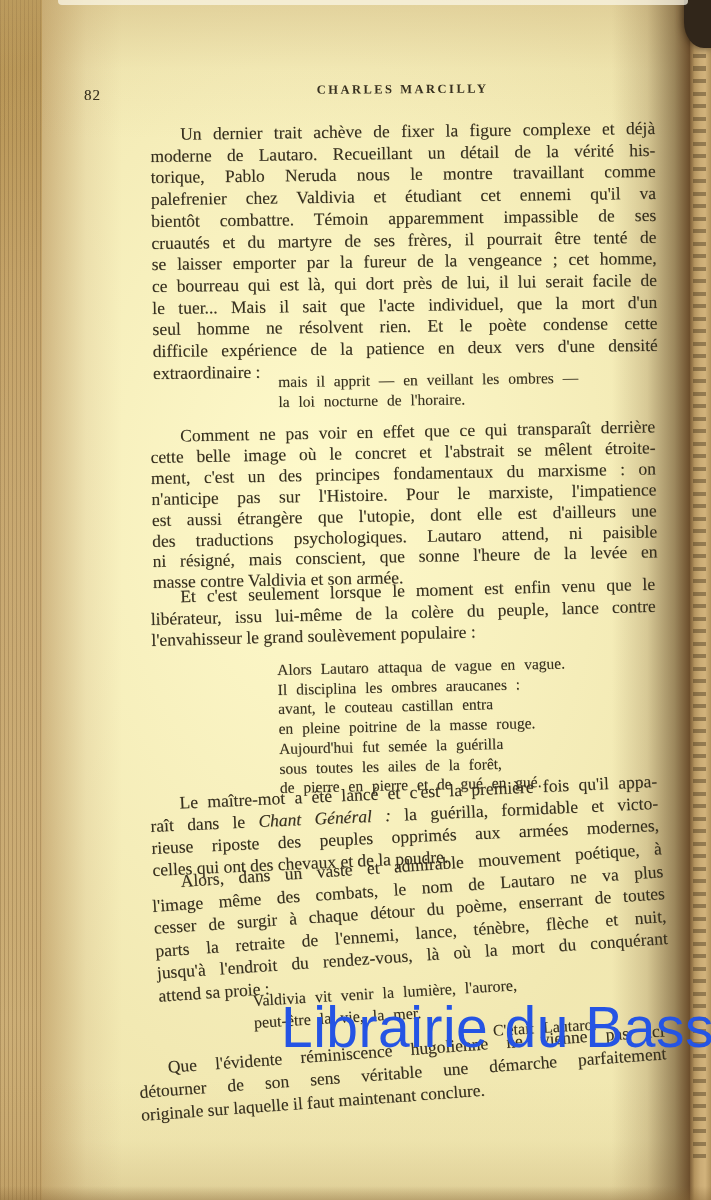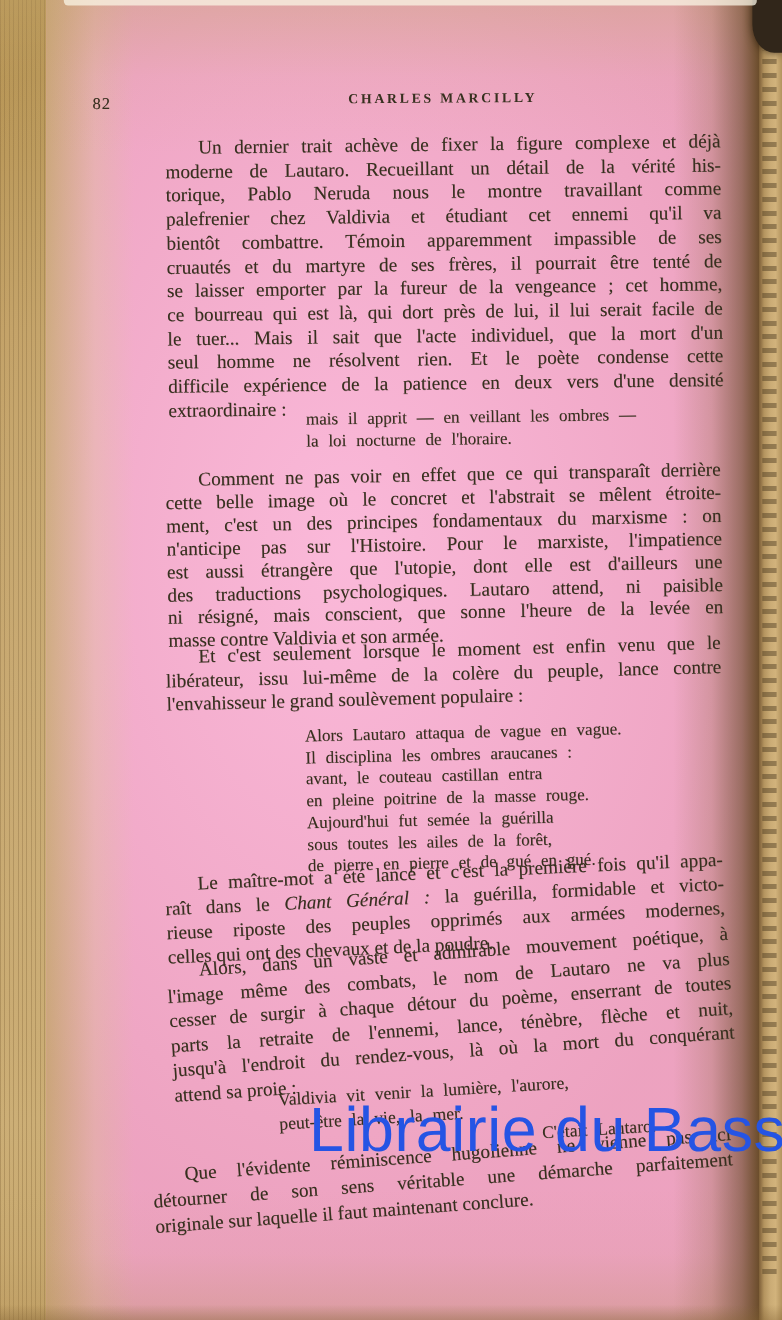--- a/index.html
+++ b/index.html
@@ -1,18 +1,18 @@
 <!DOCTYPE html>
 <html><head>
 <meta charset="utf-8">
 <style>
   html,body{margin:0;padding:0;background:#1d1710;}
   #stage{
     position:relative;width:711px;height:1200px;overflow:hidden;
-    background:#f9a8d4;
+    background:#fef9c3;
     font-family:"Liberation Serif","DejaVu Serif",serif;
     color:#37301f;
   }
   
   .bg{position:absolute;pointer-events:none;}
   #fore-edge{left:0;top:0;width:42px;height:1200px;
     background:
       repeating-linear-gradient(90deg, rgba(110,82,42,.30) 0 1px, rgba(0,0,0,0) 1px 4px),
       linear-gradient(180deg,#b99755 0,#c6a468 25%,#cbab72 55%,#d3b67e 85%,#cdae74 100%);}
   #edge-blend{left:42px;top:0;width:80px;height:1200px;

